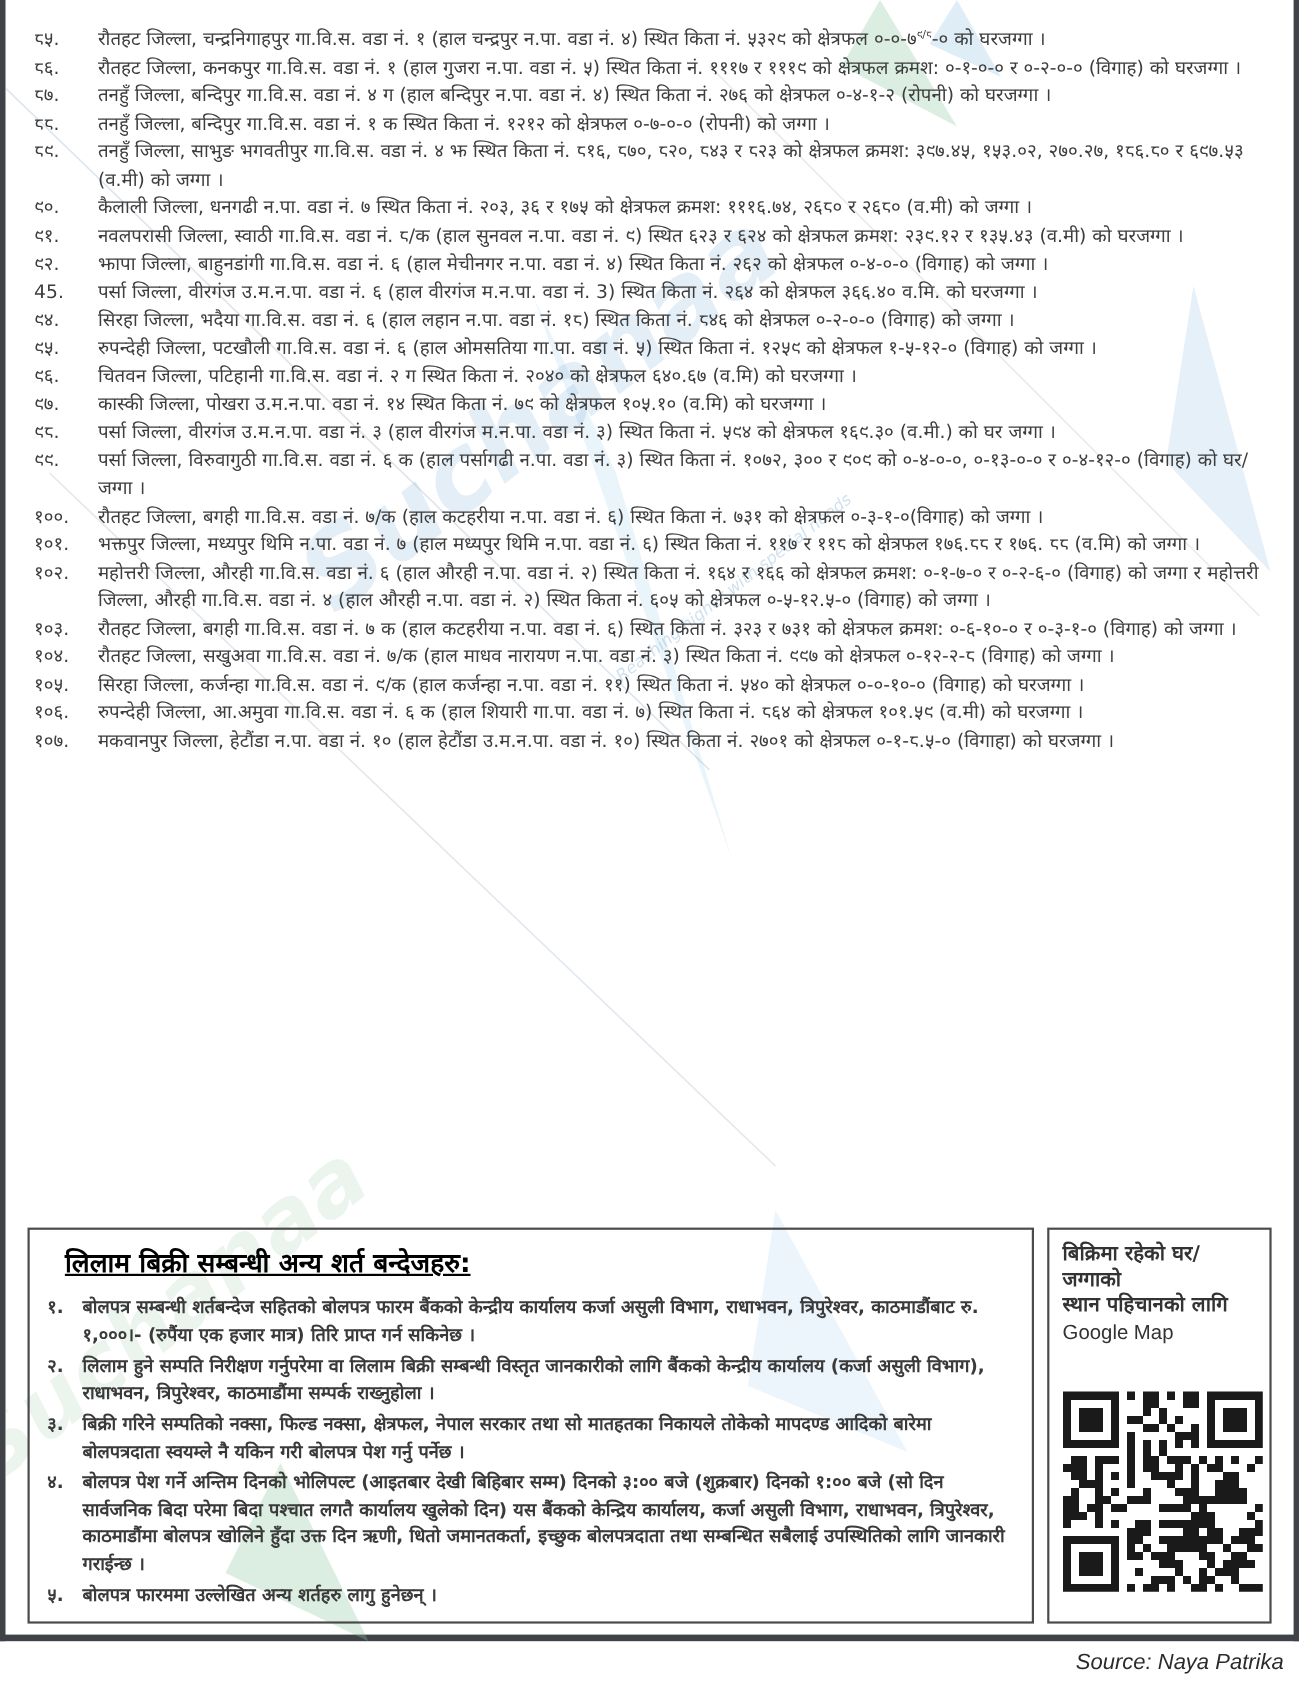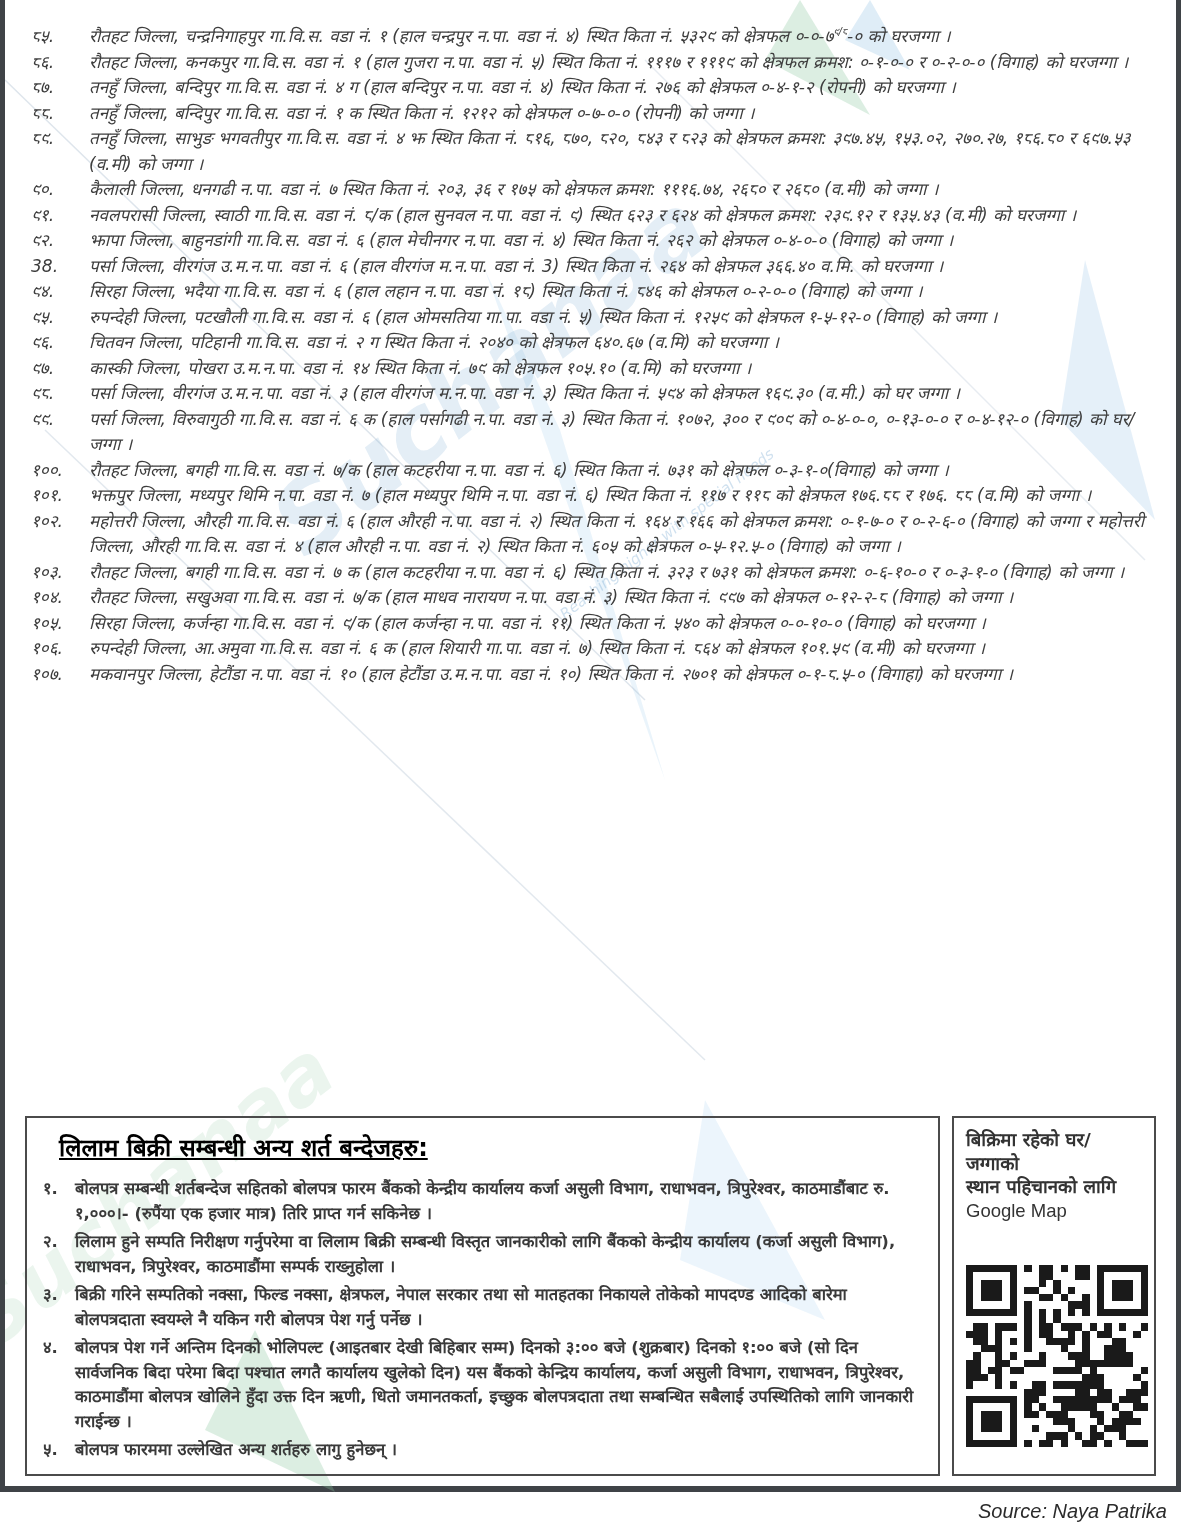--- a/index.html
+++ b/index.html
@@ -9,21 +9,21 @@
     position:relative;
   }
   .frame{
     position:relative;box-sizing:border-box;
     width:1181px;height:1492px;
     border-left:5px solid #3f4347;border-right:5px solid #3f4347;border-bottom:6px solid #3f4347;
     display:flex;flex-direction:column;background:transparent;
   }
   .watermark-layer{position:absolute;inset:0;z-index:0;pointer-events:none;}
   .content{position:relative;z-index:1;display:flex;flex-direction:column;height:100%;}
-  .listings{flex:1 1 auto;overflow:hidden;padding:24px 24px 0 26px;font-style:italic;}
+  .listings{flex:1 1 auto;overflow:hidden;padding:24px 24px 0 26px;}
   .listing-row{
     display:grid;grid-template-columns:56px 1fr;column-gap:2px;
     font-size:17px;line-height:25.5px;color:#3d3d3d;
   }
   .listing-no{white-space:nowrap;}
   .listing-text sup{font-size:10px;line-height:0;vertical-align:super;}
   .bottom{display:flex;gap:12px;margin:14px 20px 10px 20px;height:360px;flex:0 0 auto;}
   .conditions-box{flex:1 1 auto;border:2px solid #4b4b4b;padding:10px 16px 10px 16px;box-sizing:border-box;overflow:hidden;}
   .conditions-heading{
     font-size:24px;font-weight:bold;text-decoration:underline;
@@ -101,21 +101,21 @@
           <span class="listing-no">९१.</span>
           <span class="listing-text">नवलपरासी जिल्ला, स्वाठी गा.वि.स. वडा नं. ८/क (हाल सुनवल न.पा. वडा नं. ९) स्थित ६२३ र ६२४ को क्षेत्रफल क्रमश: २३९.१२ र १३५.४३ (व.मी) को घरजग्गा ।</span>
         </div>
 
         <div class="listing-row">
           <span class="listing-no">९२.</span>
           <span class="listing-text">झापा जिल्ला, बाहुनडांगी गा.वि.स. वडा नं. ६ (हाल मेचीनगर न.पा. वडा नं. ४) स्थित किता नं. २६२ को क्षेत्रफल ०-४-०-० (विगाह) को जग्गा ।</span>
         </div>
 
         <div class="listing-row">
-          <span class="listing-no">38.</span>
+          <span class="listing-no">45.</span>
           <span class="listing-text">पर्सा जिल्ला, वीरगंज उ.म.न.पा. वडा नं. ६ (हाल वीरगंज म.न.पा. वडा नं. 3) स्थित किता नं. २६४ को क्षेत्रफल ३६६.४० व.मि. को घरजग्गा ।</span>
         </div>
 
         <div class="listing-row">
           <span class="listing-no">९४.</span>
           <span class="listing-text">सिरहा जिल्ला, भदैया गा.वि.स. वडा नं. ६ (हाल लहान न.पा. वडा नं. १८) स्थित किता नं. ८४६ को क्षेत्रफल ०-२-०-० (विगाह) को जग्गा ।</span>
         </div>
 
         <div class="listing-row">
           <span class="listing-no">९५.</span>

